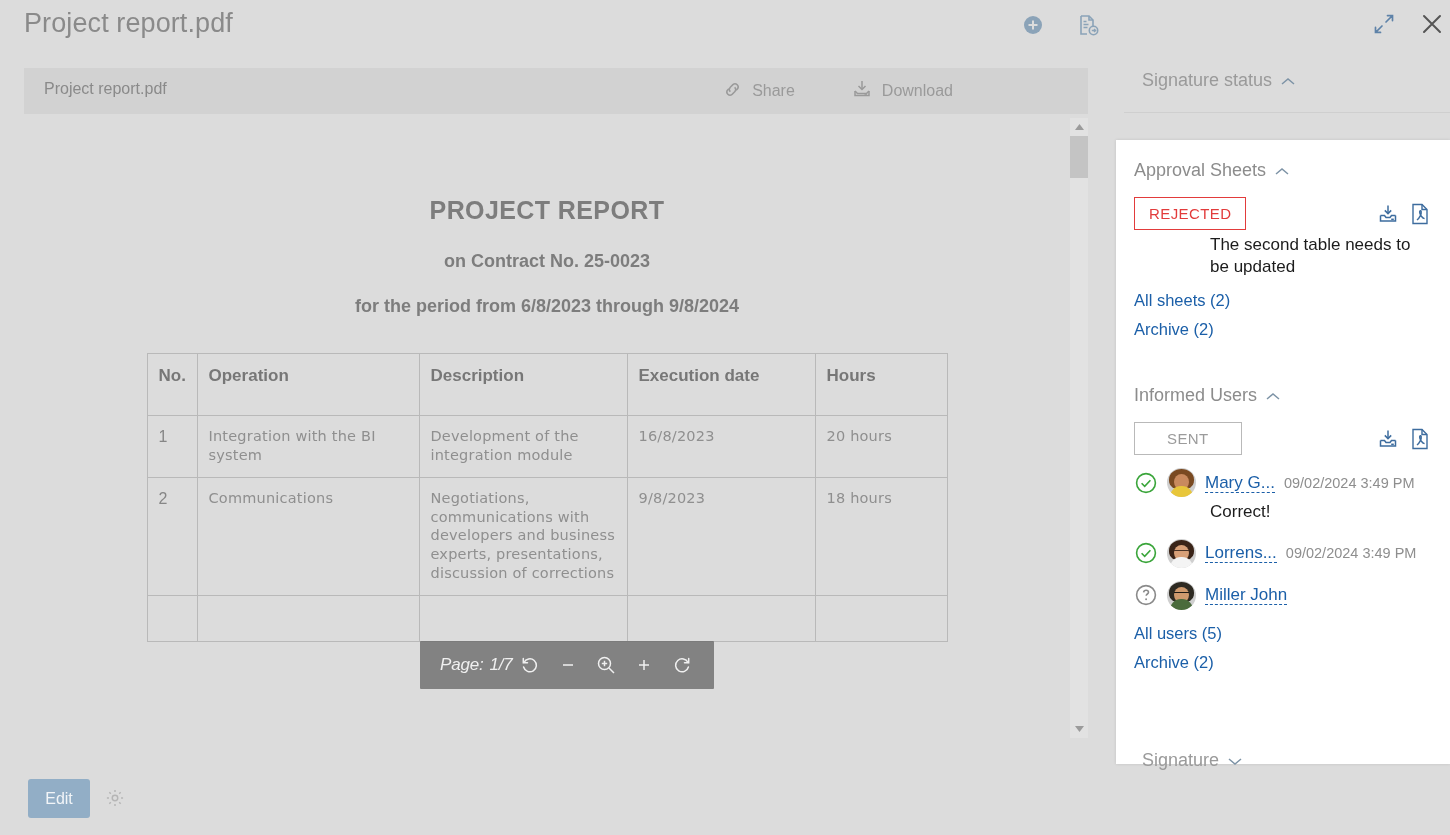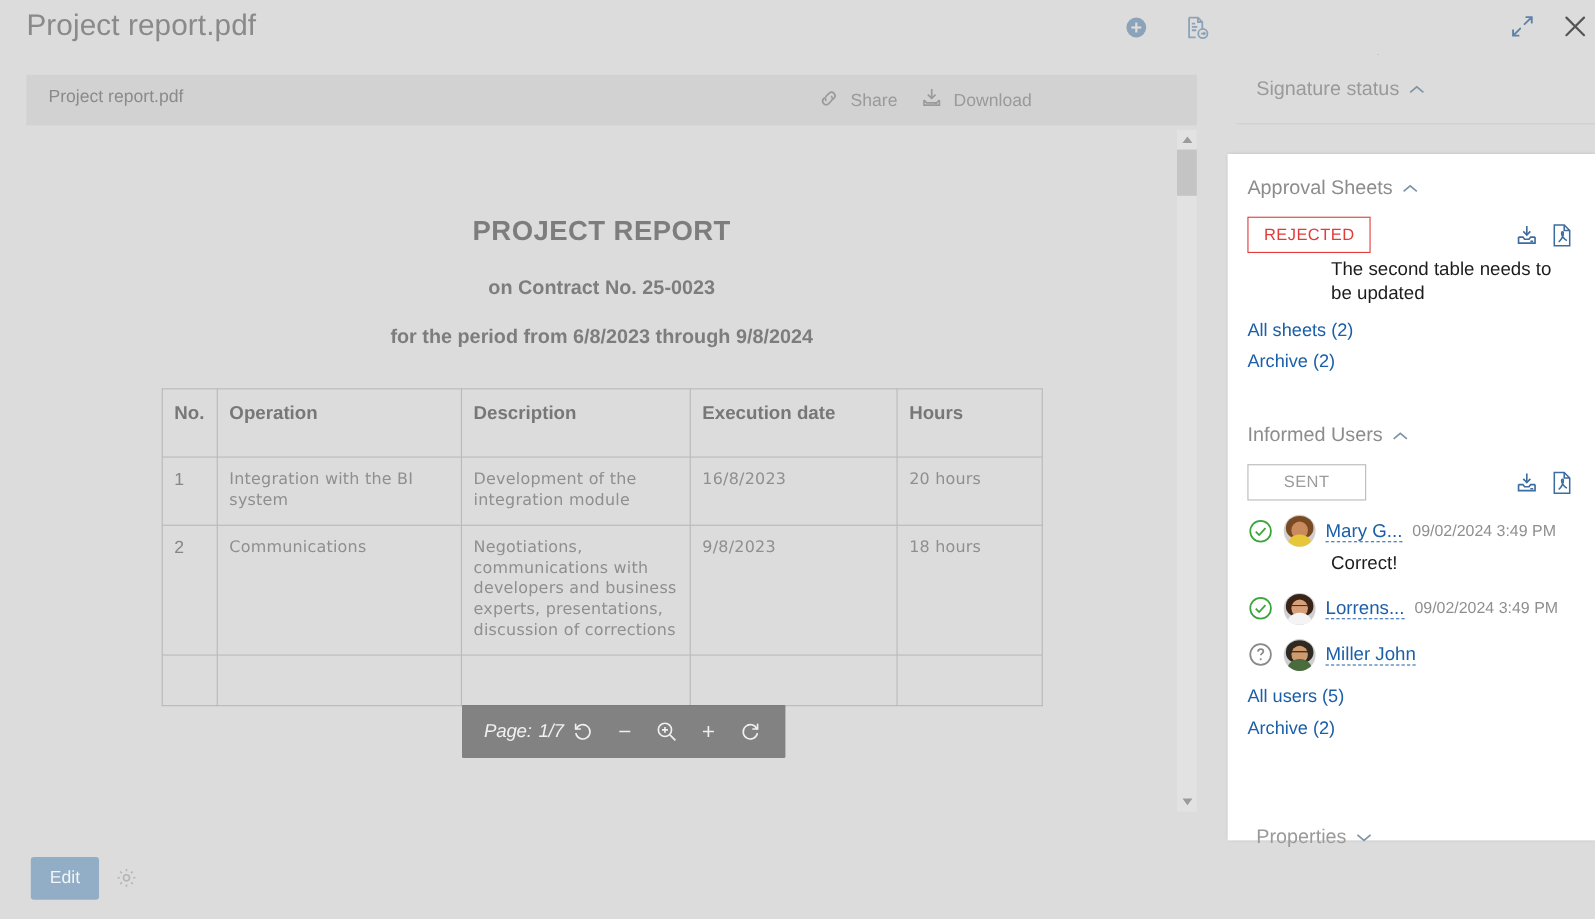--- a/index.html
+++ b/index.html
@@ -30,21 +30,21 @@
 
   
   .doc-wrap { position: absolute; left: 24px; top: 68px; width: 1064px; height: 670px; }
   .doc-toolbar {
     position: absolute; left: 0; top: 0; width: 1064px; height: 46px;
     background: #d2d2d2;
   }
   .doc-toolbar .fname {
     position: absolute; left: 20px; top: 12px; font-size: 16px; color: #8a8a8a;
   }
-  .doc-actions { position: absolute; right: 150px; top: 10px; display: flex; gap: 20px; align-items: center; }
+  .doc-actions { position: absolute; right: 135px; top: 10px; display: flex; gap: 56px; align-items: center; }
   .doc-action { display: flex; align-items: center; gap: 9px; color: #9a9a9a; font-size: 16px; }
 
   .doc-page {
     position: absolute; left: 0; top: 50px; width: 1046px; height: 620px;
     background: #dcdcdc; overflow: hidden;
   }
 
   .rep-title { text-align: center; font-size: 25px; font-weight: bold; color: #7d7d7d; margin-top: 78px; letter-spacing: .4px;}
   .rep-sub  { text-align: center; font-size: 18px; font-weight: bold; color: #7d7d7d; margin-top: 26px; }
   .rep-sub2 { text-align: center; font-size: 18px; font-weight: bold; color: #7d7d7d; margin-top: 24px; }
@@ -466,21 +466,21 @@
 
         <div class="links-wrap">
           <span class="link">All users (5)</span>
           <span class="link">Archive (2)</span>
         </div>
 
       </div>
     </div>
 
     <div class="rp-section-head props">
-      <span>Properties</span>
+      <span>Signature</span>
       <span class="chev">
         <svg width="14" height="9" viewBox="0 0 14 9" fill="none" stroke="#7d93a6" stroke-width="1.5">
             <path d="M1 2l6 5 6-5"></path>
           </svg>
       </span>
     </div>
 
   </div>
 </div>
 

